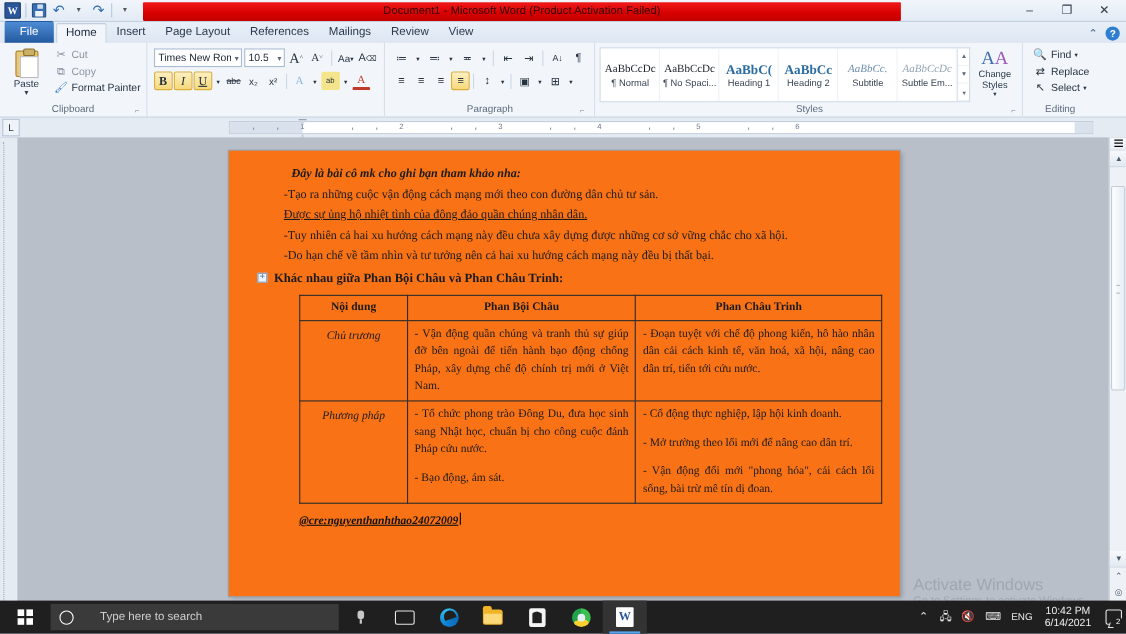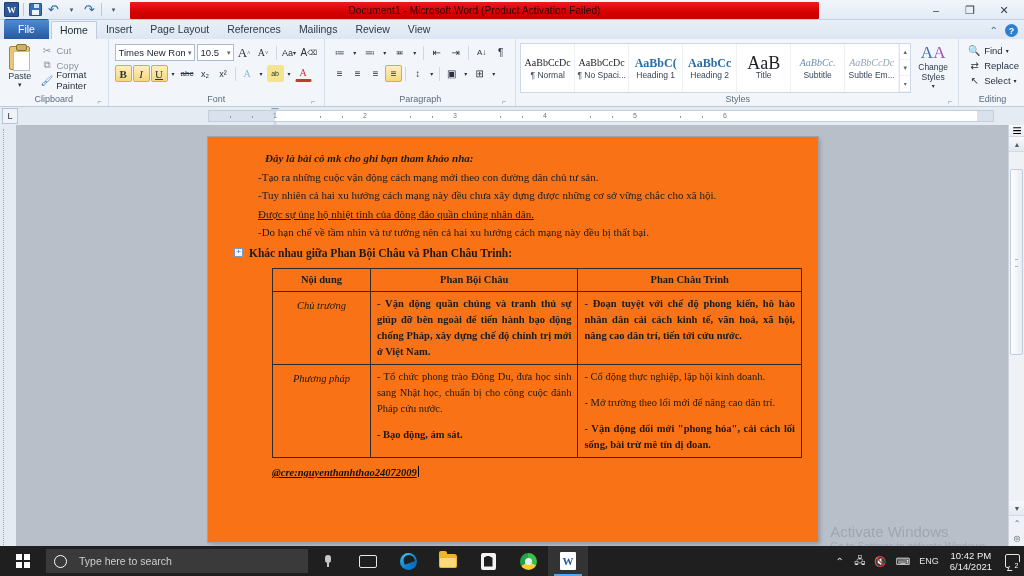--- a/index.html
+++ b/index.html
@@ -182,21 +182,21 @@
 
   table.doctable { border-collapse:collapse; margin: 6px 0 0 42px; width:530px; }
   table.doctable td, table.doctable th {
     border:1px solid #2c2c2c; padding:4px 6px; vertical-align:top;
     font-family:"Liberation Serif", serif; font-size:10.5px; line-height:16px; color:#1a1a1a;
   }
   table.doctable th { text-align:center; font-weight:bold; padding:3px 4px;}
   table.doctable td.k { text-align:center; font-style:italic; white-space:nowrap; padding-top:6px;}
   table.doctable td.b { text-align:justify; }
   table.doctable td.b p { margin:0 0 10px; }
-  table.doctable td.b p:last-child { margin-bottom:0;font-weight:bold; }
+  table.doctable td.b p:last-child { margin-bottom:0; }
   .sig { margin: 8px 0 0 42px; font-family:"Liberation Serif",serif; font-style:italic; font-weight:bold;
          font-size:10.5px; text-decoration:underline; color:#111; }
   .caret { display:inline-block; width:1px; height:11px; background:#000; vertical-align:-1px; margin-left:1px;}
 
   .watermark {
     position:absolute; right:20px; bottom:8px; text-align:left; pointer-events:none;
     color:#8c949e; font-family:"Liberation Sans",sans-serif; opacity:.85;
   }
   .watermark .w1 { font-size:15px; line-height:17px; color:#9aa2ac;}
   .watermark .w2 { font-size:10px; line-height:13px; color:#9aa2ac;}
@@ -233,21 +233,21 @@
 
   
   .taskbar {
     position:absolute; left:0; bottom:0; width:1024px; height:30px;
     background:#1f1f1f; display:flex; align-items:center; z-index:30;
   }
   .start { width:46px;height:30px;display:flex;align-items:center;justify-content:center;}
   .startglyph { width:14px;height:14px; display:grid; grid-template-columns:1fr 1fr; grid-template-rows:1fr 1fr; gap:2px;}
   .startglyph i { background:#fff; display:block;}
   .searchbox {
-    width:262px; height:24px; background:#3a3a3a; display:flex; align-items:center; gap:12px;
+    width:262px; height:24px; background:#3a3a3a; display:flex; align-items:center; gap:24px;
     padding:0 8px; color:#cfcfcf; font-size:10.5px;
   }
   .circ { width:13px;height:13px;border:1.6px solid #fff;border-radius:50%;}
   .tb-icons { display:flex; align-items:center; height:30px; }
   .tbi { width:40px;height:30px;display:flex;align-items:center;justify-content:center; position:relative;}
   .tbi.active { background:#333; }
   .tbi.active:after { content:""; position:absolute; bottom:0; left:6px; right:6px; height:2px; background:#53a7f5;}
   .edge { width:17px;height:17px;border-radius:50%;
           background:conic-gradient(from 200deg,#0b7fd4,#32bff0 40%,#0b6bb5 70%,#0b7fd4);
           position:relative;}
@@ -378,24 +378,20 @@
           <div class="rb" style="font-size:9px">x₂</div>
           <div class="rb" style="font-size:9px">x²</div>
           <div class="rbsep"></div>
           <div class="rb" style="color:#8ab4dd;font-family:'Liberation Serif',serif">A</div>
           <div class="rb" style="min-width:9px;font-size:6px">▾</div>
           <div class="rb" style="font-size:7px;background:#f5e58a;border-color:transparent">ab</div>
           <div class="rb" style="min-width:9px;font-size:6px">▾</div>
           <div class="rb" style="color:#c0392b;font-family:'Liberation Serif',serif;border-bottom:3px solid #c0392b">A</div>
         </div>
       </div>
-      <div class="grp-label">
-        <span>Font</span>
-        <span class="dlg">⌐</span>
-      </div>
     </div>
 
     <div class="grp" style="padding-left:6px;padding-right:6px;">
       <div class="grp-body" style="flex-direction:column;">
         <div class="fontrow1">
           <div class="rb">≔</div>
           <div class="rb" style="min-width:9px;font-size:6px">▾</div>
           <div class="rb">≕</div>
           <div class="rb" style="min-width:9px;font-size:6px">▾</div>
           <div class="rb">≖</div>
@@ -439,24 +435,20 @@
             <div class="sp">AaBbCcDc</div>
             <div class="sn">¶ No Spaci...</div>
           </div>
           <div class="sty h1">
             <div class="sp">AaBbC(</div>
             <div class="sn">Heading 1</div>
           </div>
           <div class="sty h2">
             <div class="sp">AaBbCc</div>
             <div class="sn">Heading 2</div>
-          </div>
-          <div class="sty title">
-            <div class="sp">AaB</div>
-            <div class="sn">Title</div>
           </div>
           <div class="sty sub">
             <div class="sp">AaBbCc.</div>
             <div class="sn">Subtitle</div>
           </div>
           <div class="sty subem">
             <div class="sp">AaBbCcDc</div>
             <div class="sn">Subtle Em...</div>
           </div>
           <div class="gal-scroll">
@@ -535,22 +527,22 @@
         <div class="vr"></div>
       </div>
 
     <div class="doc-area">
       <div class="page">
         <div class="page-inner">
 
           <div class="dtxt p-head">Đây là bài cô mk cho ghi bạn tham khảo nha:</div>
 
           <div class="dtxt p-body">-Tạo ra những cuộc vận động cách mạng mới theo con đường dân chủ tư sản.</div>
+          <div class="dtxt p-body p-ul">Được sự ủng hộ nhiệt tình của đông đảo quần chúng nhân dân.</div>
           <div class="dtxt p-body">-Tuy nhiên cả hai xu hướng cách mạng này đều chưa xây dựng được những cơ sở vững chắc cho xã hội.</div>
-          <div class="dtxt p-body p-ul">Được sự ủng hộ nhiệt tình của đông đảo quần chúng nhân dân.</div>
           <div class="dtxt p-body">-Do hạn chế về tầm nhìn và tư tưởng nên cả hai xu hướng cách mạng này đều bị thất bại.</div>
 
           <div class="heading-row">
             <div class="expander">+</div>
             <div class="dtxt h-bold">Khác nhau giữa Phan Bội Châu và Phan Châu Trinh:</div>
           </div>
 
           <table class="doctable">
             <tbody>
                 <tr>

